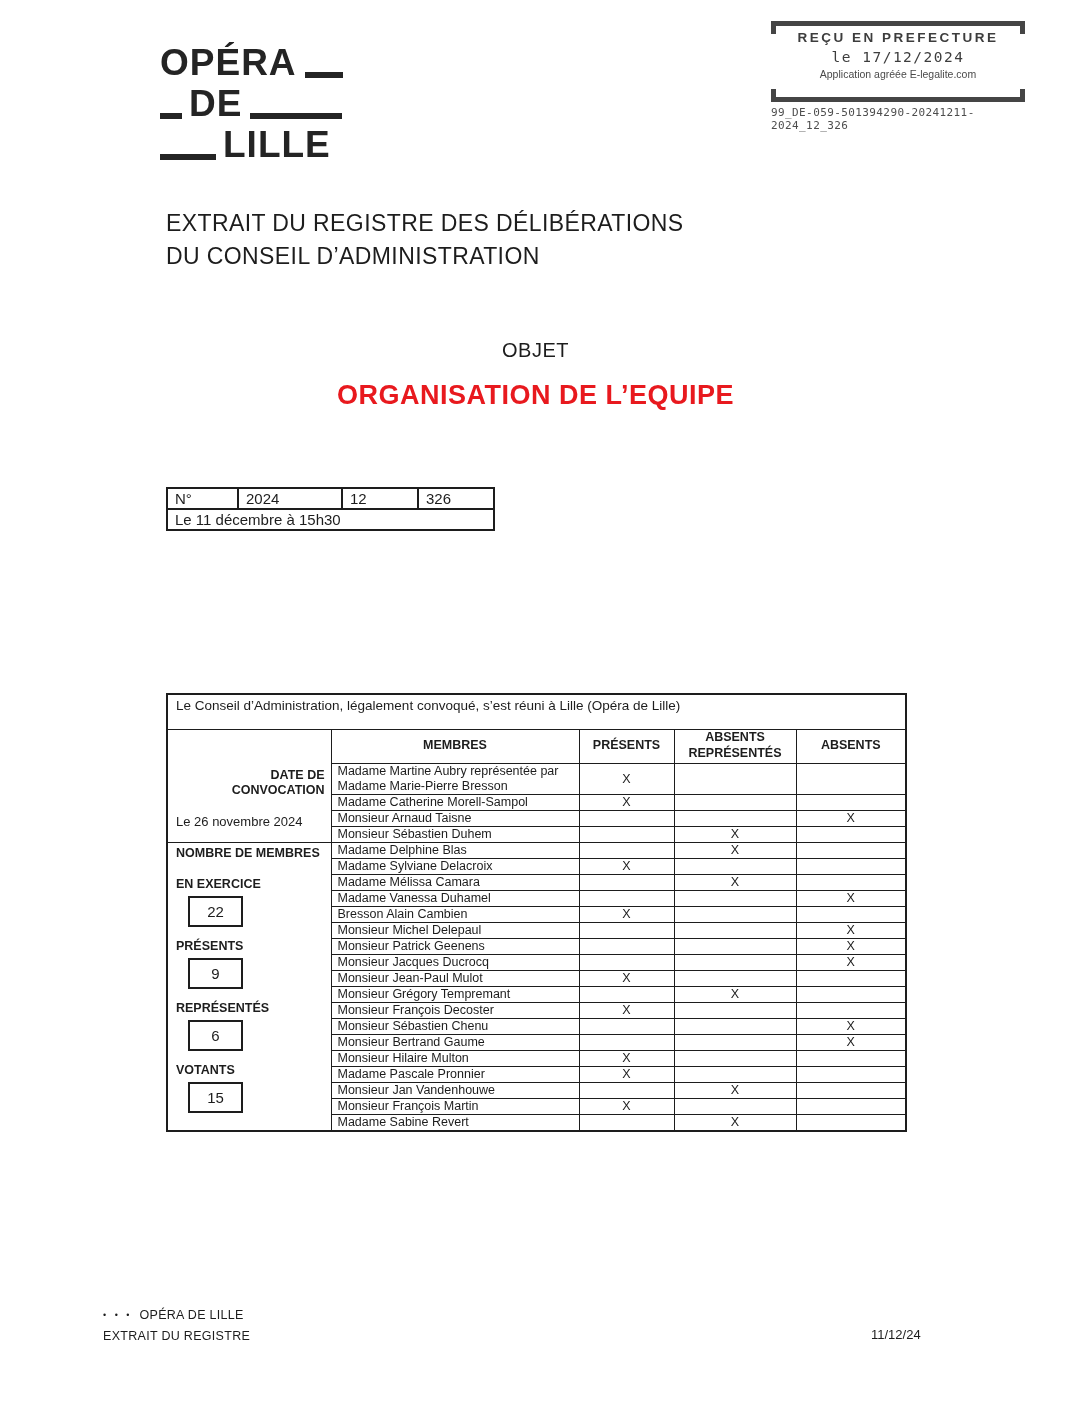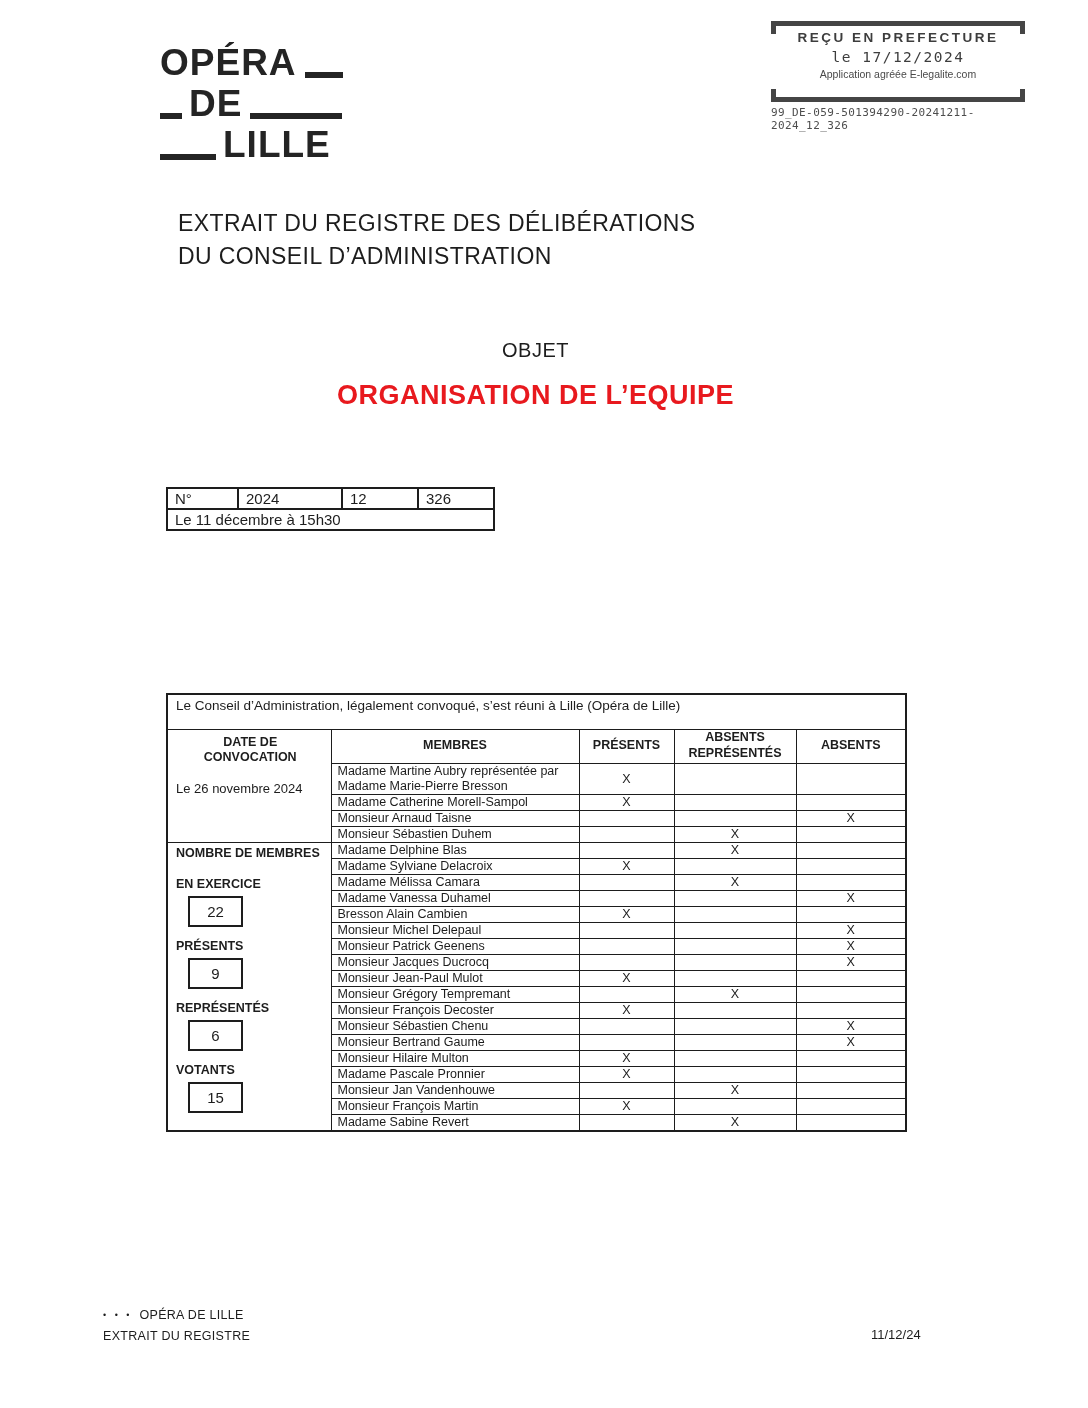--- a/index.html
+++ b/index.html
@@ -26,37 +26,37 @@
   .bar-top::before { left:0; } .bar-top::after { right:0; }
   .bar-bottom { position:absolute; bottom:0; left:0; right:0; height:5px; background:#454545; }
   .bar-bottom::before, .bar-bottom::after { content:""; position:absolute; bottom:0; width:5px; height:13px; background:#454545; }
   .bar-bottom::before { left:0; } .bar-bottom::after { right:0; }
   .stamp-line1 { text-align:center; font-size:13.5px; font-weight:700; letter-spacing:2.5px; color:#3d3d3d; }
   .stamp-line2 { text-align:center; font-family:"DejaVu Sans Mono", monospace; font-size:14.5px; letter-spacing:1.5px; color:#3d3d3d; margin-top:4px; }
   .stamp-line3 { text-align:center; font-size:10.5px; color:#4a4a4a; margin-top:3px; margin-bottom:6px; }
   .stamp-code { font-family:"DejaVu Sans Mono", monospace; font-size:11px; letter-spacing:0.4px; color:#4d4d4d; margin-top:4px; }
 
   
-  .doc-title { position:absolute; left:178px; top:207px; font-size:23px; font-weight:500; letter-spacing:0.4px; line-height:1.45; color:#1d1d1d; }
+  .doc-title { position:absolute; left:166px; top:207px; font-size:23px; font-weight:500; letter-spacing:0.4px; line-height:1.45; color:#1d1d1d; }
   .objet-label { position:absolute; left:166px; top:339px; width:739px; text-align:center; font-size:20px; font-weight:500; letter-spacing:0.5px; }
   .objet-subject { position:absolute; left:166px; top:380px; width:739px; text-align:center; font-size:27px; font-weight:600; letter-spacing:0.5px; }
 
   
   .ref-table { position:absolute; left:166px; top:487px; border-collapse:collapse; table-layout:fixed; }
   .ref-table td { border:2px solid #1d1d1d; font-size:15px; padding:1px 7px; height:21px; vertical-align:middle; }
   .ref-c1 { width:71px; } .ref-c2 { width:104px; } .ref-c3 { width:76px; } .ref-c4 { width:76px; }
 
   
   .board-table { position:absolute; left:166px; top:693px; width:739px; border-collapse:collapse; table-layout:fixed; border:2px solid #1d1d1d; }
   .board-table td, .board-table th { border:1px solid #1d1d1d; }
   .intro-cell { height:35px; vertical-align:top; padding:3px 8px; font-size:13.5px; font-weight:400; text-align:left; }
   .col-h { font-size:12.5px; font-weight:700; text-align:center; vertical-align:middle; line-height:1.25; }
   tr.header-row { height:34px; }
   .date-header-cell { vertical-align:top; text-align:left; padding:5px 6px 0 8px; }
-  .date-header-cell .col-h { text-align:center; }
+  .date-header-cell .col-h { text-align:right;margin-top:33px; }
   .date-value { font-size:13px; font-weight:400; margin-top:15px; }
   tr.member-row { height:16px; }
   .name-cell { font-size:12.5px; line-height:15px; padding:0 6px; text-align:left; vertical-align:middle; }
   .mark-cell { font-size:12.5px; text-align:center; vertical-align:middle; padding:0; }
   .stats-cell { vertical-align:top; text-align:left; padding:3px 6px 3px 8px; }
   .stats-title { font-size:12.5px; font-weight:700; margin-bottom:17px; }
   .stats-label { font-size:12.5px; font-weight:700; margin-bottom:5px; }
   .stats-box { width:55px; height:31px; border:2px solid #1d1d1d; margin:0 0 12px 12px;
                display:flex; align-items:center; justify-content:center; font-size:15px; }
 

